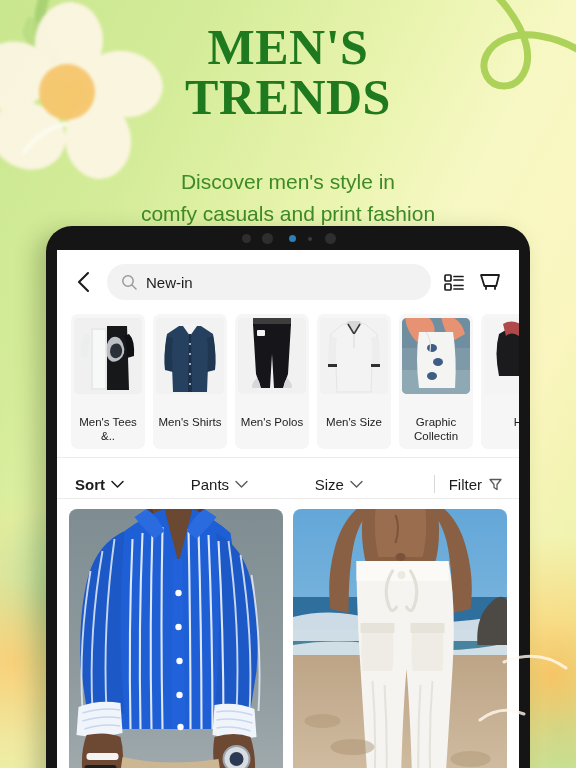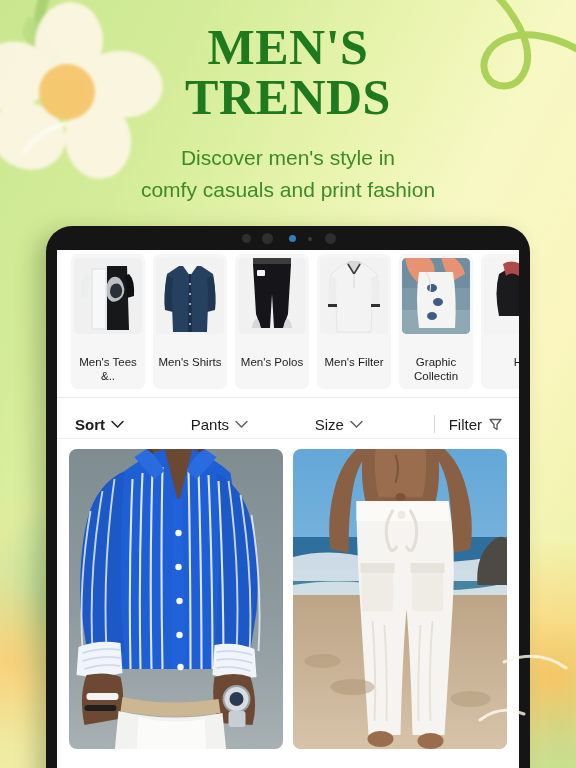--- a/index.html
+++ b/index.html
@@ -34,21 +34,21 @@
   
   #headline {
     position: absolute; left: 0; top: 22px; width: 576px; text-align: center;
     font-family: "Liberation Serif", serif;
     font-size: 50px; line-height: 50px; font-weight: 700;
     color: #1f7a1f; letter-spacing: 0.5px;
   }
   #headline .l2 { display: block; }
 
   #subhead {
-    position: absolute; left: 0; top: 142px; width: 576px; text-align: center;
+    position: absolute; left: 0; top: 166px; width: 576px; text-align: center;
     font-size: 21px; line-height: 32px; color: #3d8b26;
   }
 
   
   #tablet {
     position: absolute; left: 46px; top: 226px;
     width: 484px; height: 600px;
     background: #151515;
     border-radius: 26px 26px 18px 18px;
     box-shadow: -10px 6px 22px rgba(60,80,30,0.30);
@@ -159,20 +159,44 @@
     <div id="bezel-top">
       <span class="cam" id="cam1"></span>
       <span class="cam" id="cam2"></span>
       <span class="cam" id="cam3"></span>
       <span class="cam" id="cam4"></span>
       <span class="cam" id="cam5"></span>
     </div>
 
     <div id="screen">
 
+      <div id="app-header">
+        <svg id="back-btn" viewBox="0 0 26 26">
+          <path d="M17 4 L8 13 L17 22" stroke="#1c1c1c" stroke-width="2.1" fill="none" stroke-linecap="round" stroke-linejoin="round"></path>
+        </svg>
+
+        <div id="searchbar">
+          <svg width="16" height="16" viewBox="0 0 16 16">
+            <circle cx="7" cy="7" r="5.2" stroke="#9a9a9a" stroke-width="1.5" fill="none"></circle>
+            <path d="M11 11 L15 15" stroke="#9a9a9a" stroke-width="1.5" stroke-linecap="round"></path>
+          </svg>
+          <span id="search-text" title="Search">New-in</span>
+        </div>
+
+        <svg class="hdr-icon" viewBox="0 0 26 26">
+          <rect x="4" y="6" width="6" height="6" rx="1" stroke="#1c1c1c" stroke-width="1.7" fill="none"></rect>
+          <rect x="4" y="15" width="6" height="6" rx="1" stroke="#1c1c1c" stroke-width="1.7" fill="none"></rect>
+          <path d="M13 7.5 H22 M13 11 H22 M13 16.5 H22 M13 20 H22" stroke="#1c1c1c" stroke-width="1.7" stroke-linecap="round"></path>
+        </svg>
+
+        <svg class="hdr-icon" viewBox="0 0 26 26">
+          <path d="M4 6 H22 L19.2 17 H7.4 Z" stroke="#1c1c1c" stroke-width="1.8" fill="none" stroke-linejoin="round"></path>
+          <path d="M9 17 V20 M18 17 V20" stroke="#1c1c1c" stroke-width="1.8" stroke-linecap="round"></path>
+        </svg>
+      </div>
 
       <div id="cats">
 
         <div class="cat">
           <div class="cat-img">
             <svg viewBox="0 0 74 76" preserveAspectRatio="xMidYMid slice">
               <rect width="74" height="76" fill="#f0f0f0"></rect>
               <path d="M20 10 h16 v62 h-16 z" fill="#e8e9ea"></path>
               <path d="M22 12 h12 v58 h-12 z" fill="#f7f8f8"></path>
               <path d="M36 8 h20 l2 64 h-22 z" fill="#17181a"></path>
@@ -227,21 +251,21 @@
               <path d="M26 6 h22 l12 10 q3 14 1 28 l-6 2 l-1 28 h-34 l-1 -28 l-6 -2 q-2 -14 1 -28 z" fill="#f3f3f3" stroke="#dedede" stroke-width="0.7"></path>
               <path d="M29 5 l8 12 l8 -12 l-3 -2 h-10 z" fill="#d7d7d7"></path>
               <path d="M31 6 l6 10 l6 -10" stroke="#3b3b3b" stroke-width="1.6" fill="none"></path>
               <path d="M36 16 h2 v14 h-2 z" fill="#e6e6e6"></path>
               <path d="M14 18 q-4 18 -2 30 l8 2 q-2 -18 0 -30 z" fill="#ededed"></path>
               <path d="M60 18 q4 18 2 30 l-8 2 q2 -18 0 -30 z" fill="#ededed"></path>
               <rect x="11" y="46" width="9" height="3" fill="#2f2f2f"></rect>
               <rect x="54" y="46" width="9" height="3" fill="#2f2f2f"></rect>
             </svg>
           </div>
-          <div class="cat-label">Men's Filter</div>
+          <div class="cat-label">Men's Size</div>
         </div>
 
         <div class="cat">
           <div class="cat-img">
             <svg viewBox="0 0 74 76" preserveAspectRatio="xMidYMid slice">
               <rect width="74" height="76" fill="#7e9aa8"></rect>
               <rect y="0" width="74" height="30" fill="#6f8fa0"></rect>
               <rect y="52" width="74" height="24" fill="#8fa9b4"></rect>
               <path d="M6 -4 q16 -6 26 6 q6 8 2 18 l-16 4 q-12 -12 -12 -28 z" fill="#e79273"></path>
               <path d="M46 -4 q16 4 20 20 l-14 8 q-8 -14 -10 -26 z" fill="#e79273"></path>

